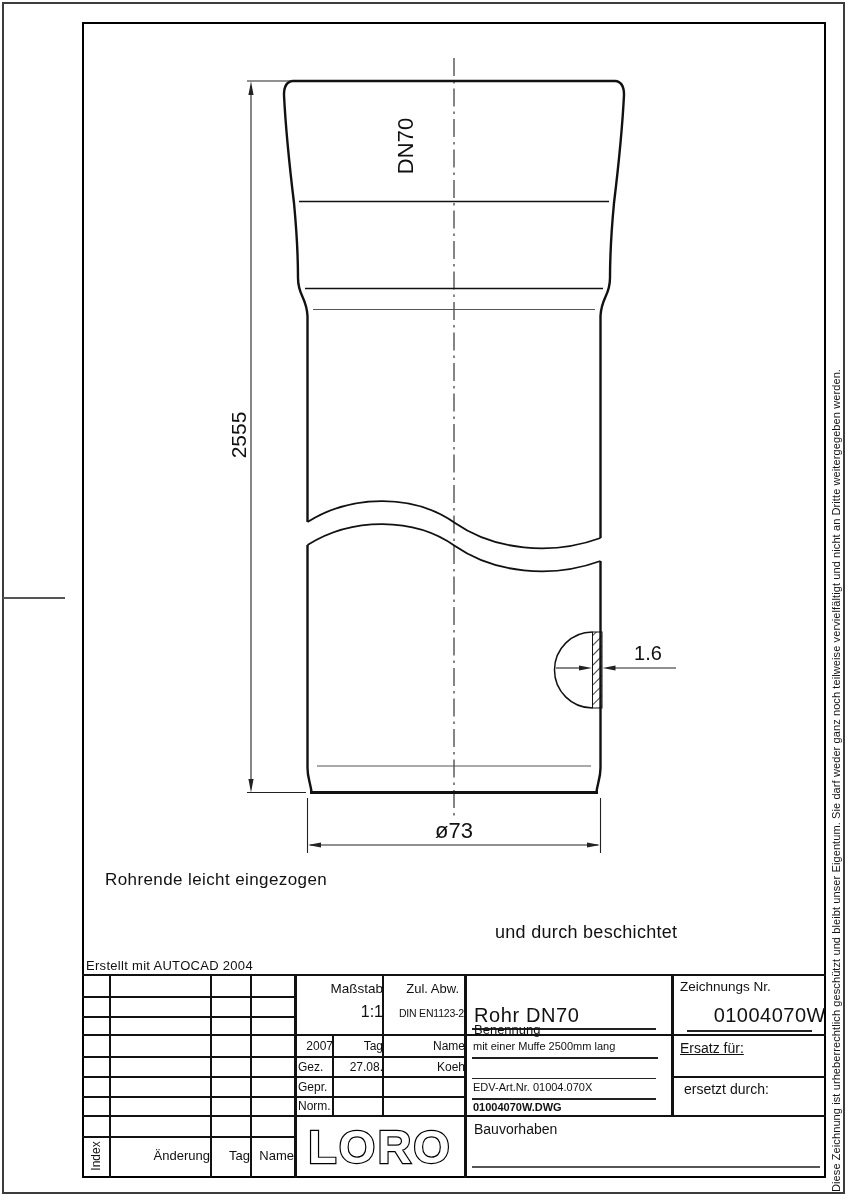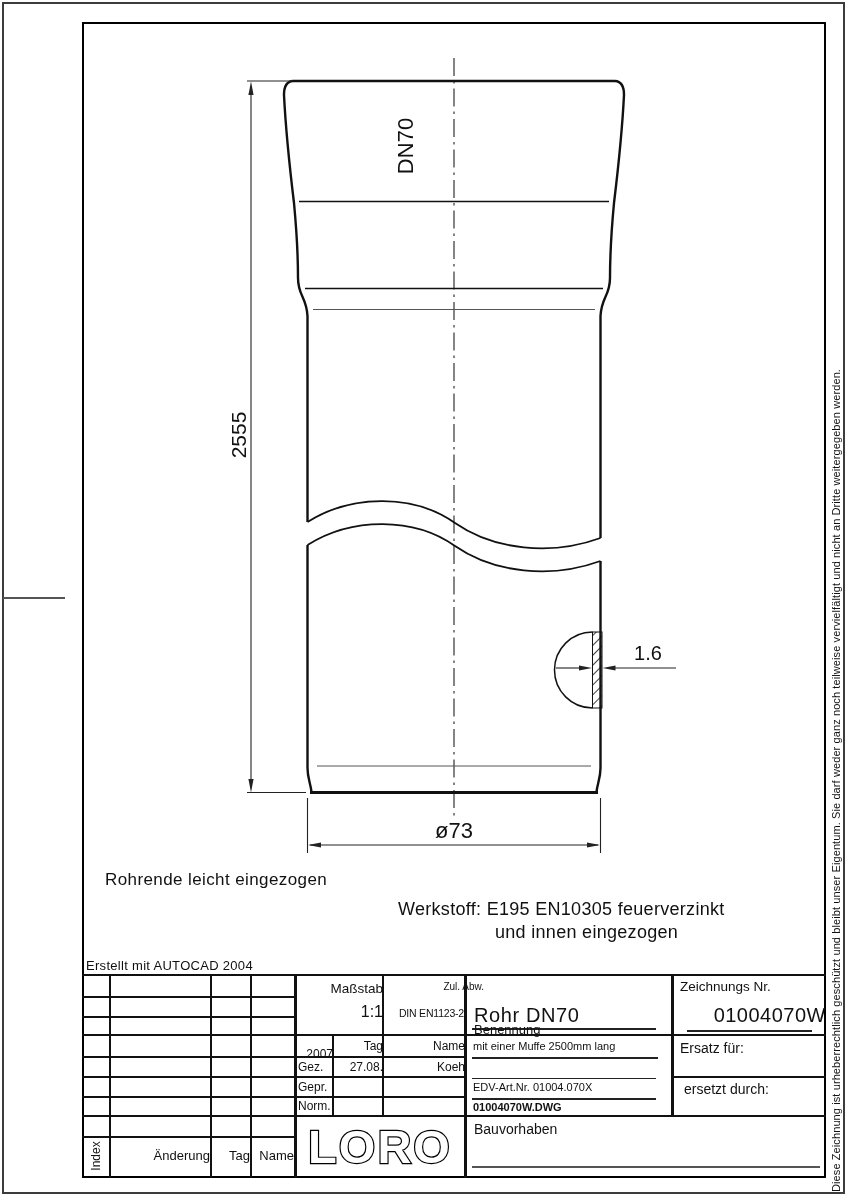--- a/index.html
+++ b/index.html
@@ -86,22 +86,21 @@
       <path d="M 310 845 H 598" fill="none"></path>
       <polygon points="308,845 321,842.4 321,847.6" stroke="none"></polygon>
       <polygon points="600,845 587,842.4 587,847.6" stroke="none"></polygon>
       <text x="454" y="838" text-anchor="middle" font-size="22" fill="#111" stroke="none" font-family="Liberation Sans, sans-serif">ø73</text>
     </g>
 
     <text transform="translate(413,146) rotate(-90)" text-anchor="middle" font-size="22" fill="#111" font-family="Liberation Sans, sans-serif">DN70</text>
   </svg>
 
   <div class="lbl" style="left:105px;top:870px;font-size:17px;letter-spacing:0.4px;">Rohrende leicht eingezogen</div>
-  <div class="lbl" style="left:398px;top:899px;font-size:18px;letter-spacing:0.3px;">Werkstoff: E195 EN10305 feuerverzinkt</div>
-  <div class="lbl" style="left:495px;top:922px;font-size:18px;letter-spacing:0.3px;">und innen eingezogen</div>
+  <div class="lbl" style="left:495px;top:922px;font-size:18px;letter-spacing:0.3px;">und durch beschichtet</div>
   <div class="lbl" style="left:86px;top:958px;font-size:13px;letter-spacing:0.3px;">Erstellt mit AUTOCAD 2004</div>
 
   <div>
 
     <div class="hl" style="left:82px;top:973.5px;width:744px;height:2.5px;"></div>
     <div class="hl" style="left:82px;top:996px;width:213px;"></div>
     <div class="hl" style="left:82px;top:1016px;width:213px;"></div>
     <div class="hl" style="left:82px;top:1034px;width:744px;"></div>
     <div class="hl" style="left:82px;top:1056px;width:383px;"></div>
     <div class="hl" style="left:82px;top:1076px;width:383px;"></div>
@@ -122,36 +121,36 @@
     <div class="ul" style="left:472px;top:1028px;width:184px;"></div>
     <div class="ul" style="left:687px;top:1030px;width:125px;"></div>
     <div class="ul" style="left:472px;top:1057px;width:186px;"></div>
     <div class="ul" style="left:472px;top:1077.5px;width:184px;"></div>
     <div class="ul" style="left:472px;top:1098px;width:184px;"></div>
     <div class="ul" style="left:472px;top:1166px;width:348px;background:#555;"></div>
   </div>
 
   <div class="lbl ctr" style="left:295px;top:981px;width:88px;font-size:13.5px;">Maßstab</div>
   <div class="lbl ctr" style="left:295px;top:1003px;width:88px;font-size:16px;">1:1</div>
-  <div class="lbl ctr" style="left:403px;top:981px;width:81px;font-size:10px;">Zul. Abw.</div>
+  <div class="lbl ctr" style="left:378px;top:981px;width:81px;font-size:13px;">Zul. Abw.</div>
   <div class="lbl ctr" style="left:383px;top:1007px;width:81px;font-size:10.5px;letter-spacing:-0.2px;">DIN EN1123-2</div>
 
   <div class="lbl" style="left:474px;top:979px;font-size:13px;margin-top:43px;">Benennung</div>
   <div class="lbl" style="left:474px;top:1004px;font-size:20px;letter-spacing:0.6px;">Rohr DN70</div>
   <div class="lbl" style="left:473px;top:1040px;font-size:11px;text-align:center;">mit einer Muffe 2500mm lang</div>
   <div class="lbl" style="left:473px;top:1081px;font-size:11px;">EDV-Art.Nr. 01004.070X</div>
   <div class="lbl" style="left:473px;top:1101px;font-size:11px;font-weight:bold;">01004070W.DWG</div>
 
   <div class="lbl" style="left:680px;top:979px;font-size:13.5px;">Zeichnungs Nr.</div>
   <div class="lbl ctr" style="left:672px;top:1004px;width:154px;font-size:20px;letter-spacing:0.5px;">01004070W</div>
-  <div class="lbl" style="left:680px;top:1040px;font-size:14px;">Ersatz für:</div>
+  <div class="lbl" style="left:680px;top:1040px;font-size:14px;text-decoration:underline;">Ersatz für:</div>
   <div class="lbl" style="left:684px;top:1081px;font-size:14px;">ersetzt durch:</div>
   <div class="lbl" style="left:474px;top:1121px;font-size:14px;text-align:center;">Bauvorhaben</div>
 
-  <div class="lbl ctr" style="left:295px;top:1039px;width:38px;font-size:12px;margin-top:8px;">2007</div>
+  <div class="lbl ctr" style="left:295px;top:1039px;width:38px;font-size:12px;">2007</div>
   <div class="lbl ctr" style="left:333px;top:1039px;width:50px;font-size:12px;">Tag</div>
   <div class="lbl ctr" style="left:383px;top:1039px;width:82px;font-size:12px;">Name</div>
   <div class="lbl" style="left:298px;top:1060px;font-size:12px;">Gez.</div>
   <div class="lbl ctr" style="left:333px;top:1060px;width:50px;font-size:12px;">27.08.</div>
   <div class="lbl ctr" style="left:383px;top:1060px;width:82px;font-size:12px;">Koeh</div>
   <div class="lbl" style="left:298px;top:1080px;font-size:12px;">Gepr.</div>
   <div class="lbl" style="left:298px;top:1099px;font-size:12px;">Norm.</div>
 
   <div class="abs" style="left:84px;top:1136px;width:24px;height:40px;display:flex;align-items:center;justify-content:center;">
     <span class="rot" style="font-size:12px;white-space:nowrap;">Index</span>

